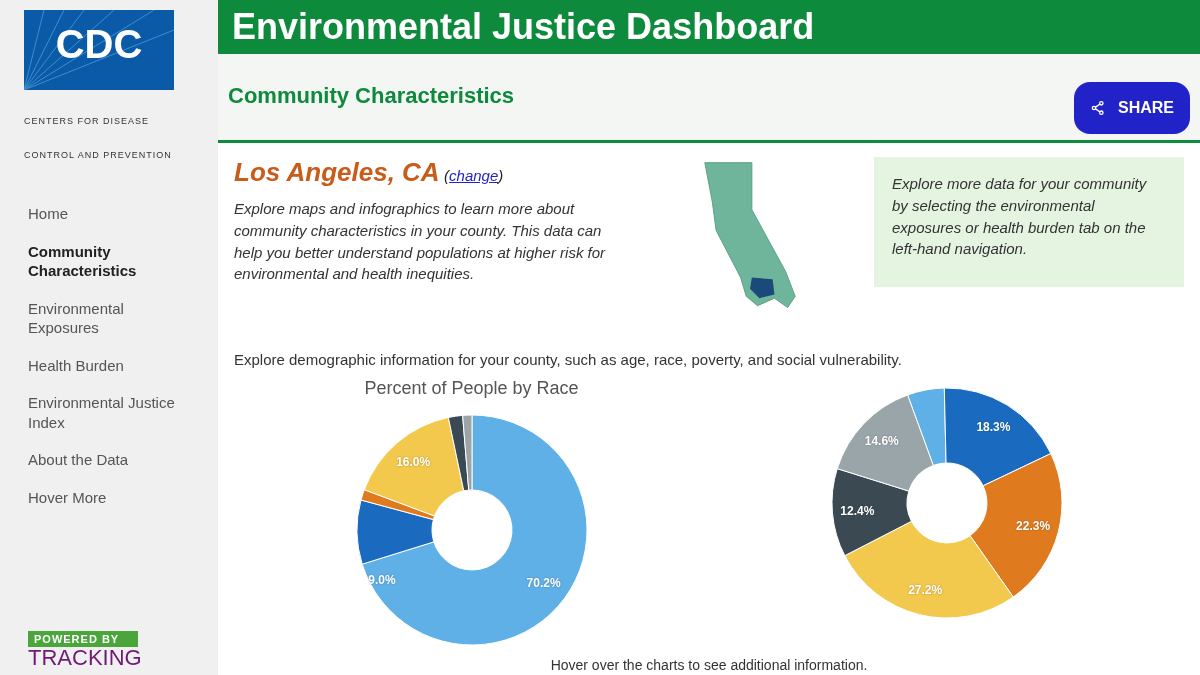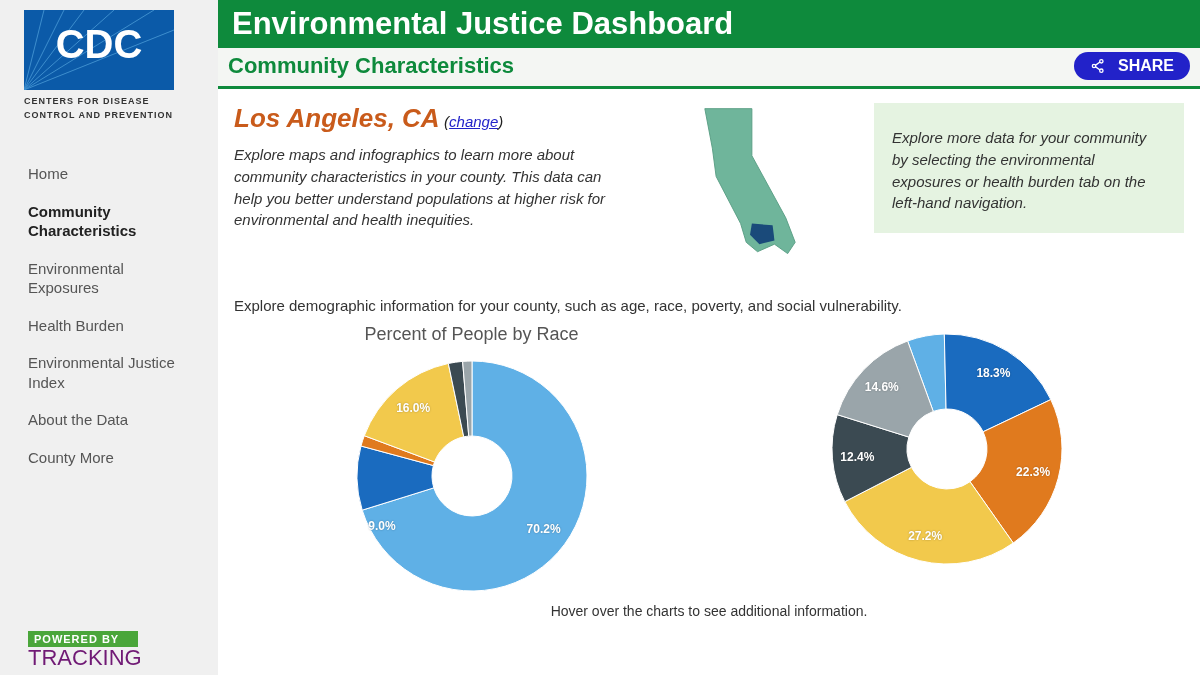--- a/index.html
+++ b/index.html
@@ -1,43 +1,43 @@
 <!DOCTYPE html>
 <html><head>
 <meta charset="utf-8">
 <style>
   * { box-sizing: border-box; margin: 0; padding: 0; }
   body { font-family: "Segoe UI", Arial, sans-serif; background: #fff; color: #222; width: 1200px; height: 675px; overflow: hidden; }
   .layout { display: flex; width: 100%; height: 100%; }
   .sidebar { width: 218px; background: #f0f0f0; padding: 10px 0 0 0; display: flex; flex-direction: column; }
   .logo-block { padding: 0 24px 14px 24px; }
   .logo-svg { width: 150px; height: 80px; }
-  .logo-sub { font-size: 9px; letter-spacing: 1px; color: #333; font-weight: 700; line-height: 1.3; margin-top: 2px; }
+  .logo-sub { font-size: 9px; letter-spacing: 1px; color: #333; font-weight: 400; line-height: 1.3; margin-top: 22px; }
   .nav { margin-top: 20px; }
   .nav-item { padding: 9px 28px; font-size: 15px; color: #555; cursor: pointer; line-height: 1.3; }
   .nav-item.active { font-weight: 700; color: #222; }
   .spacer { flex: 1; }
   .tracking { margin: 0 0 6px 28px; }
   .tracking .pb { background: #4aa63a; color: #fff; font-size: 11px; font-weight: 700; letter-spacing: 1px; padding: 2px 6px; display: inline-flex; align-items: center; }
   .tracking .arrow { width: 0; height: 0; border-top: 6px solid transparent; border-bottom: 6px solid transparent; border-left: 9px solid #4aa63a; display: inline-block; margin-left: 4px; }
   .tracking .tr { font-size: 22px; font-weight: 400; color: #701a75; letter-spacing: 0px; line-height: 1; }
   .main { flex: 1; position: relative; padding: 0; }
-  .titlebar { background: #0e8a3c; color: #fff; font-size: 31px; font-weight: 600; padding: 6px 14px; }
+  .titlebar { background: #0e8a3c; color: #fff; font-size: 36px; font-weight: 600; padding: 6px 14px; }
   .subbar { display: flex; align-items: center; justify-content: space-between; background: #f4f6f3; padding: 4px 10px 6px 10px; border-bottom: 3px solid #0e8a3c; }
   .subtitle { color: #0e8a3c; font-size: 22px; font-weight: 700; }
-  .share-btn { background: #2222c9; color: #fff; border: none; border-radius: 16px; padding: 5px 16px; font-size: 16px; font-weight: 700; display: inline-flex; align-items: center; gap: 12px; cursor: pointer; }
+  .share-btn { background: #2222c9; color: #fff; border: none; border-radius: 16px; padding: 17px 16px; font-size: 16px; font-weight: 700; display: inline-flex; align-items: center; gap: 12px; cursor: pointer; margin-top: 24px; }
   .share-btn svg { width: 16px; height: 16px; }
   .content { padding: 14px 16px 0 16px; }
   .top-row { display: flex; gap: 24px; font-style: italic; }
   .intro { flex: 1; max-width: 400px; }
   .loc-title { color: #c95b1b; font-size: 26px; font-weight: 700; display: inline; }
   .change-link { color: #2222c9; font-size: 15px; }
   .intro-text { font-size: 15px; color: #333; line-height: 1.45; margin-top: 10px; }
   .map-col { width: 200px; display: flex; justify-content: center; }
-  .callout { flex: 1; background: #e5f3e1; padding: 24px 18px; font-size: 15px; color: #333; line-height: 1.45; max-width: 310px; height: 130px; }
+  .callout { flex: 1; background: #e5f3e1; padding: 16px 18px; font-size: 15px; color: #333; line-height: 1.45; max-width: 310px; height: 130px; }
   .demo-section { margin-top: 34px; }
   .demo-title { color: #c95b1b; font-size: 25px; font-weight: 700; }
   .demo-sub { font-size: 15px; color: #333; margin-top: 4px; }
   .charts-row { display: flex; justify-content: space-around; margin-top: 10px; }
   .chart-col { display: flex; flex-direction: column; align-items: center; }
   .chart-title { font-size: 18px; color: #555; margin-bottom: 6px; }
   .donut-wrap { position: relative; width: 280px; height: 250px; }
   .donut-wrap svg { width: 100%; height: 100%; }
   .slice-label { position: absolute; font-size: 12px; font-weight: 600; color: #fff; transform: translate(-50%, -50%); white-space: nowrap; text-shadow: 0 0 2px rgba(0,0,0,0.3); }
   .hover-note { text-align: center; font-size: 14px; color: #333; margin-top: 2px; }
@@ -63,21 +63,21 @@
       <div class="logo-sub">CENTERS FOR DISEASE</div>
       <div class="logo-sub">CONTROL AND PREVENTION</div>
     </div>
     <nav class="nav" id="nav">
         <div class="nav-item">Home</div>
         <div class="nav-item active">Community Characteristics</div>
         <div class="nav-item">Environmental Exposures</div>
         <div class="nav-item">Health Burden</div>
         <div class="nav-item">Environmental Justice Index</div>
         <div class="nav-item">About the Data</div>
-        <div class="nav-item">County More</div>
+        <div class="nav-item">Hover More</div>
       </nav>
     <div class="spacer"></div>
     <div class="tracking">
       <span class="pb">
           <span>POWERED BY</span>
           <span class="arrow"></span>
         </span>
       <div class="tr">TRACKING</div>
     </div>
   </aside>

